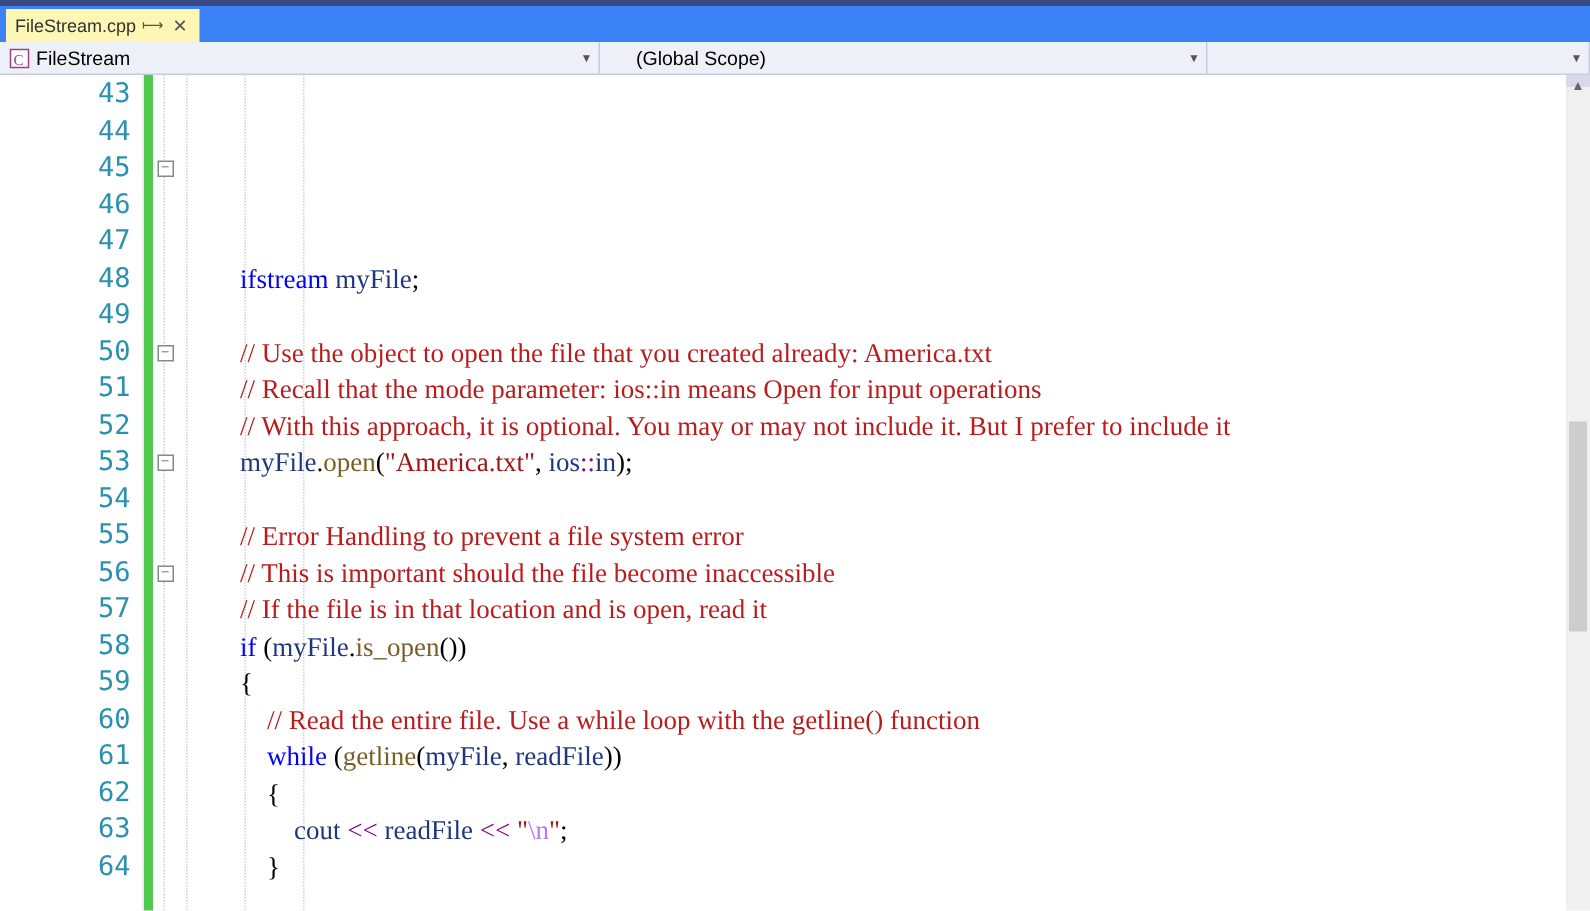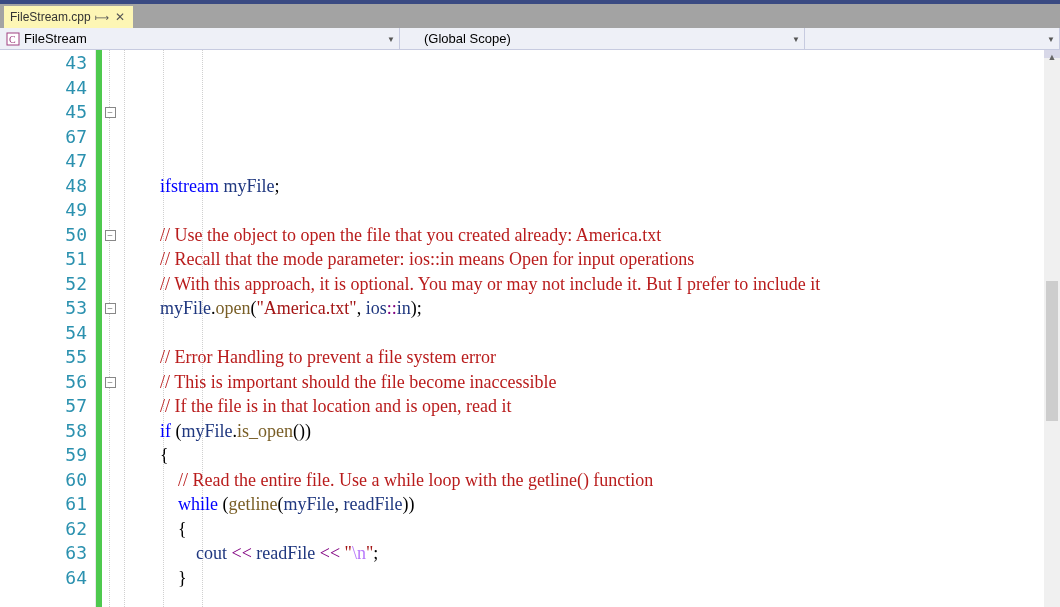--- a/index.html
+++ b/index.html
@@ -1,18 +1,18 @@
 <!DOCTYPE html>
 <html><head>
 <meta charset="utf-8">
 <style>
   * { margin: 0; padding: 0; box-sizing: border-box; }
   html, body { width: 1060px; height: 607px; font-family: "Segoe UI", Tahoma, sans-serif; font-size: 13px; overflow: hidden; background: #fff; }
   .title-strip { height: 4px; background: #3a4a82; }
-  .tab-bar { height: 24px; background: #a3a3a3; display: flex; align-items: flex-end; padding-left: 4px; }
+  .tab-bar { height: 24px; background: #3b82f6; display: flex; align-items: flex-end; padding-left: 4px; }
   .tab { height: 22px; background: #fdf6b5; display: flex; align-items: center; padding: 0 6px; gap: 4px; font-size: 12px; color: #333; }
   .tab .pin { font-size: 10px; color: #555; }
   .tab .close { font-size: 12px; color: #555; padding: 0 2px; }
   .nav-bar { height: 22px; background: #eef0f7; border-bottom: 1px solid #c7cbe0; display: flex; align-items: stretch; }
   .nav-cell { display: flex; align-items: center; padding: 0 6px; border-right: 1px solid #c7cbe0; height: 100%; position: relative; }
   .nav-cell.first { width: 400px; }
   .nav-cell.second { width: 405px; padding-left: 24px; }
   .nav-cell.third { flex: 1; }
   .nav-icon { width: 14px; height: 14px; margin-right: 4px; display: inline-flex; align-items: center; justify-content: center; }
   .nav-drop { position: absolute; right: 4px; top: 50%; transform: translateY(-50%); font-size: 8px; color: #555; }
@@ -84,21 +84,21 @@
   <div class="nav-cell third">
     <span class="nav-drop">▼</span>
   </div>
 </div>
 
 <div class="editor">
   <div class="gutter" id="gutter">
       <div>43</div>
       <div>44</div>
       <div>45</div>
-      <div>67</div>
+      <div>46</div>
       <div>47</div>
       <div>48</div>
       <div>49</div>
       <div>50</div>
       <div>51</div>
       <div>52</div>
       <div>53</div>
       <div>54</div>
       <div>55</div>
       <div>56</div>

